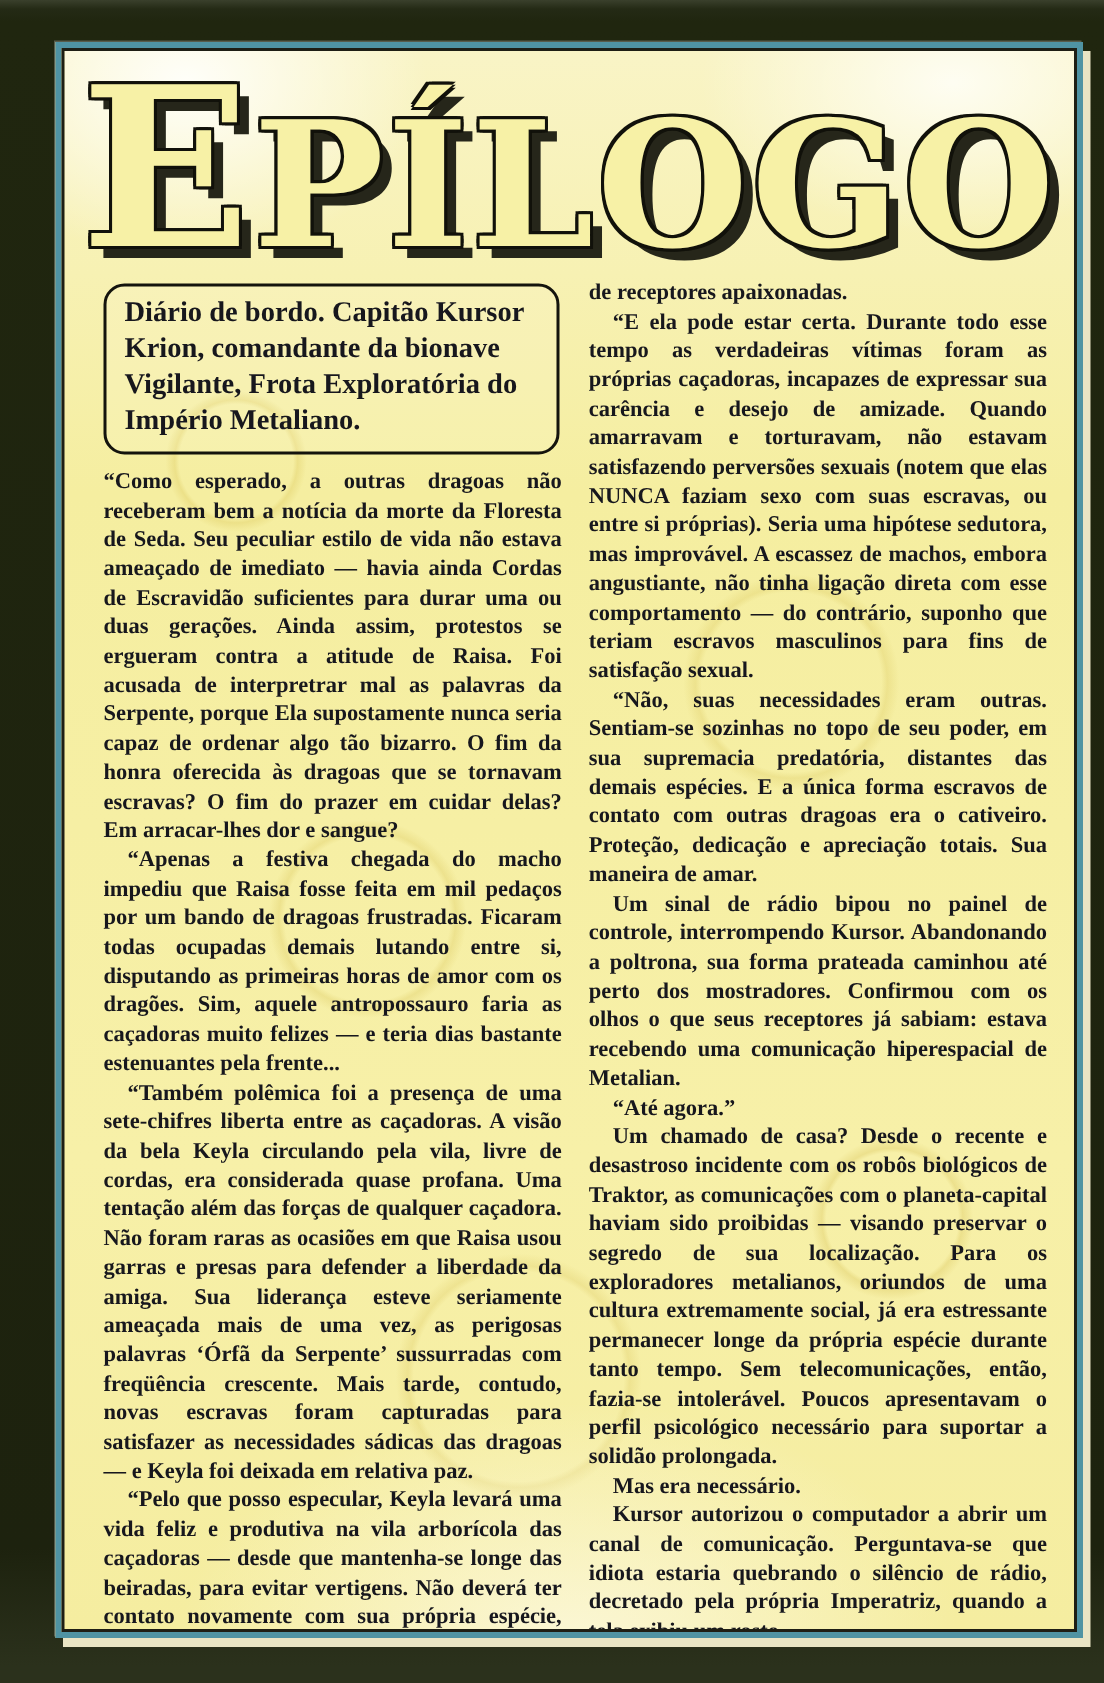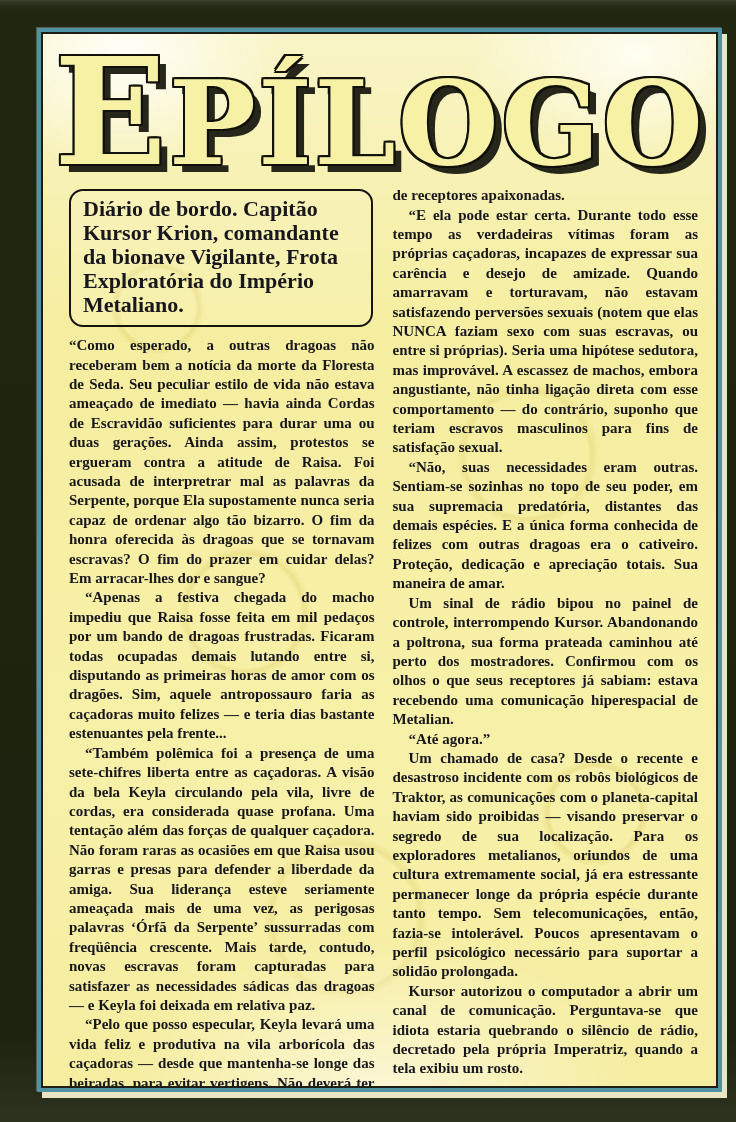--- a/index.html
+++ b/index.html
@@ -71,21 +71,21 @@
     hyphens:auto;
     -webkit-hyphens:auto;
   }
   .col p{margin:0;}
   .col p.indent{text-indent:16px;}
   .intro-box{
     border:2.5px solid #14140d;
     border-radius:14px;
     padding:6px 10px 8px 12px;
     margin:3px 2px 9px 0;
-    font-size:22px;
+    font-size:19px;
     line-height:24px;
     text-align:left;
     text-indent:0;
     background:rgba(255,255,240,.12);
   }
 </style>
 </head>
 <body>
 
 <div class="book-edge"></div>
@@ -106,23 +106,24 @@
             <p class="indent">“Apenas a festiva chegada do macho impediu que Raisa fosse feita em mil pedaços por um bando de dragoas frustradas. Ficaram todas ocupadas demais lutando entre si, disputando as primeiras horas de amor com os dragões. Sim, aquele antropossauro faria as caçadoras muito felizes — e teria dias bastante estenuantes pela frente...</p>
             <p class="indent">“Também polêmica foi a presença de uma sete-chifres liberta entre as caçadoras. A visão da bela Keyla circulando pela vila, livre de cordas, era considerada quase profana. Uma tentação além das forças de qualquer caçadora. Não foram raras as ocasiões em que Raisa usou garras e presas para defender a liberdade da amiga. Sua liderança esteve seriamente ameaçada mais de uma vez, as perigosas palavras ‘Órfã da Serpente’ sussurradas com freqüência crescente. Mais tarde, contudo, novas escravas foram capturadas para satisfazer as necessidades sádicas das dragoas — e Keyla foi deixada em relativa paz.</p>
             <p class="indent">“Pelo que posso especular, Keyla levará uma vida feliz e produtiva na vila arborícola das caçadoras — desde que mantenha-se longe das beiradas, para evitar vertigens. Não deverá ter contato novamente com sua própria espécie, exceto por outras eventuais sete-chifres que venham a ser capturadas. Ela própria gosta de dedicar-se ao conforto das escravas recentes, explicando que não são vítimas infelizes da crueldade de dragoas selvagens: são, isso sim, deusas salvadoras. Companheiras para um povo</p>
           </div>
       </div>
 
       <div class="col">
         <div>
             <p class="">de receptores apaixonadas.</p>
             <p class="indent">“E ela pode estar certa. Durante todo esse tempo as verdadeiras vítimas foram as próprias caçadoras, incapazes de expressar sua carência e desejo de amizade. Quando amarravam e torturavam, não estavam satisfazendo perversões sexuais (notem que elas NUNCA faziam sexo com suas escravas, ou entre si próprias). Seria uma hipótese sedutora, mas improvável. A escassez de machos, embora angustiante, não tinha ligação direta com esse comportamento — do contrário, suponho que teriam escravos masculinos para fins de satisfação sexual.</p>
-            <p class="indent">“Não, suas necessidades eram outras. Sentiam-se sozinhas no topo de seu poder, em sua supremacia predatória, distantes das demais espécies. E a única forma conhecida de felizes com outras dragoas era o cativeiro. Proteção, dedicação e apreciação totais. Sua maneira de amar.</p>
+            <p class="indent">“Não, suas necessidades eram outras. Sentiam-se sozinhas no topo de seu poder, em sua supremacia predatória, distantes das demais espécies. E a única forma escravos de contato com outras dragoas era o cativeiro. Proteção, dedicação e apreciação totais. Sua maneira de amar.</p>
             <p class="indent">Um sinal de rádio bipou no painel de controle, interrompendo Kursor. Abandonando a poltrona, sua forma prateada caminhou até perto dos mostradores. Confirmou com os olhos o que seus receptores já sabiam: estava recebendo uma comunicação hiperespacial de Metalian.</p>
             <p class="indent">“Até agora.”</p>
             <p class="indent">Um chamado de casa? Desde o recente e desastroso incidente com os robôs biológicos de Traktor, as comunicações com o planeta-capital haviam sido proibidas — visando preservar o segredo de sua localização. Para os exploradores metalianos, oriundos de uma cultura extremamente social, já era estressante permanecer longe da própria espécie durante tanto tempo. Sem telecomunicações, então, fazia-se intolerável. Poucos apresentavam o perfil psicológico necessário para suportar a solidão prolongada.</p>
+            <p class="indent">Mas era necessário.</p>
             <p class="indent">Kursor autorizou o computador a abrir um canal de comunicação. Perguntava-se que idiota estaria quebrando o silêncio de rádio, decretado pela própria Imperatriz, quando a tela exibiu um rosto.</p>
           </div>
       </div>
 
     </div>
   </div>
 </div>
 
 </body></html>

